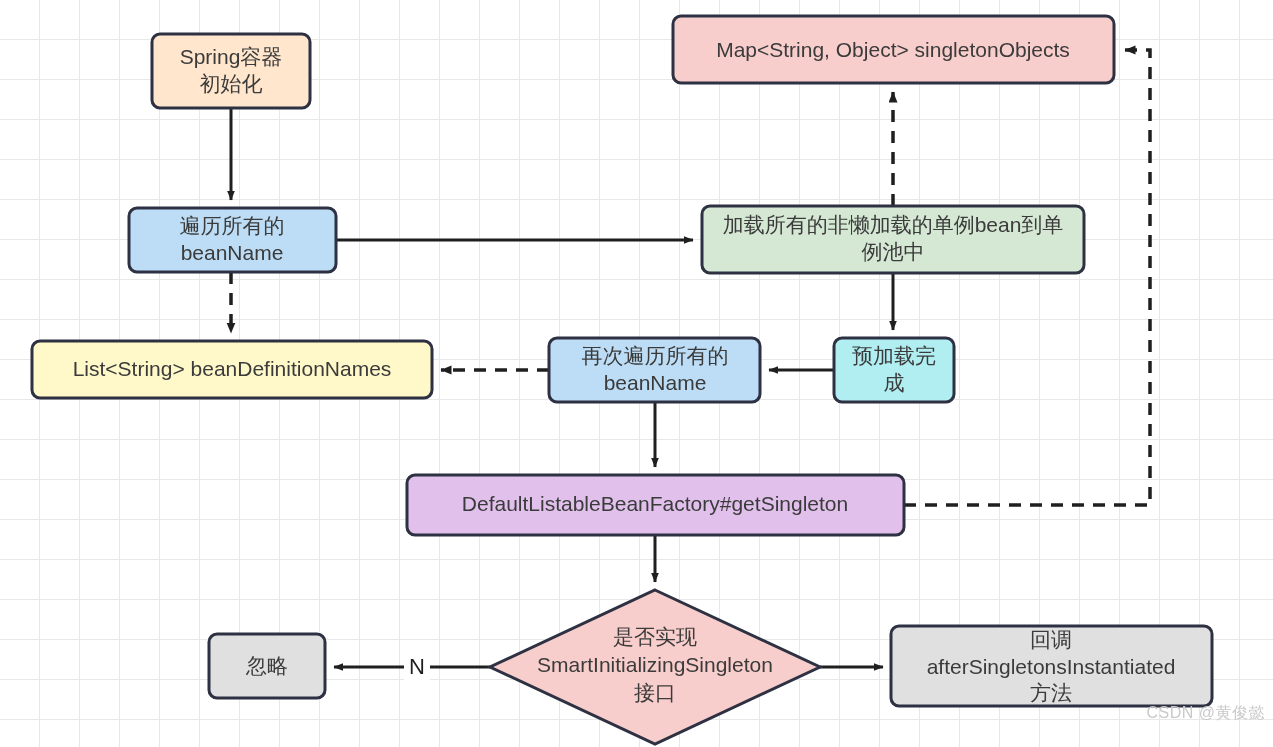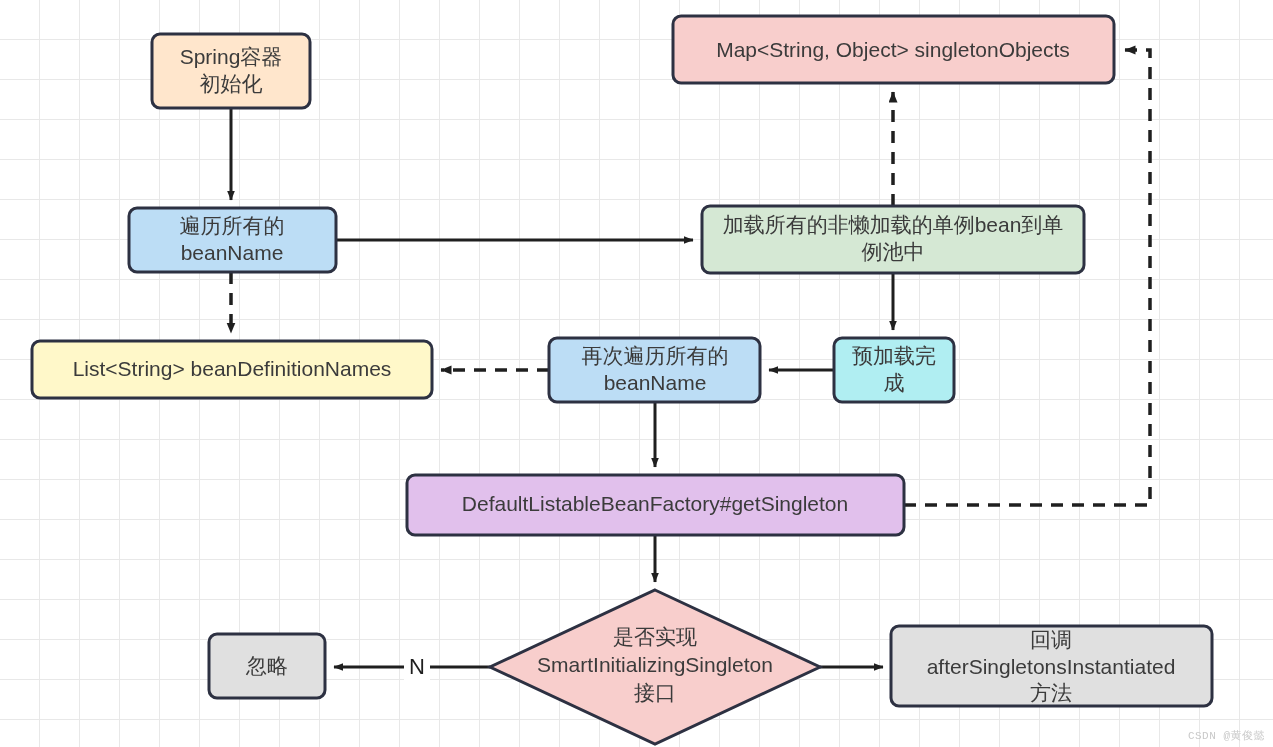--- a/index.html
+++ b/index.html
@@ -64,23 +64,23 @@
     fill: #1f1f1f;
     text-anchor: middle;
     dominant-baseline: middle;
   }
   .edge-label-bg {
     fill: #ffffff;
   }
   .watermark {
     position: absolute;
     right: 8px;
-    bottom: 4px;
-    font-family: Liberation Mono, monospace;
-    font-size: 11px;
+    bottom: 23px;
+    font-family: Liberation Sans, sans-serif;
+    font-size: 16px;
     color: #c9c9c9;
     letter-spacing: 0.5px;
     user-select: none;
   }
 </style>
 </head>
 <body>
 
 <div id="canvas">
 

